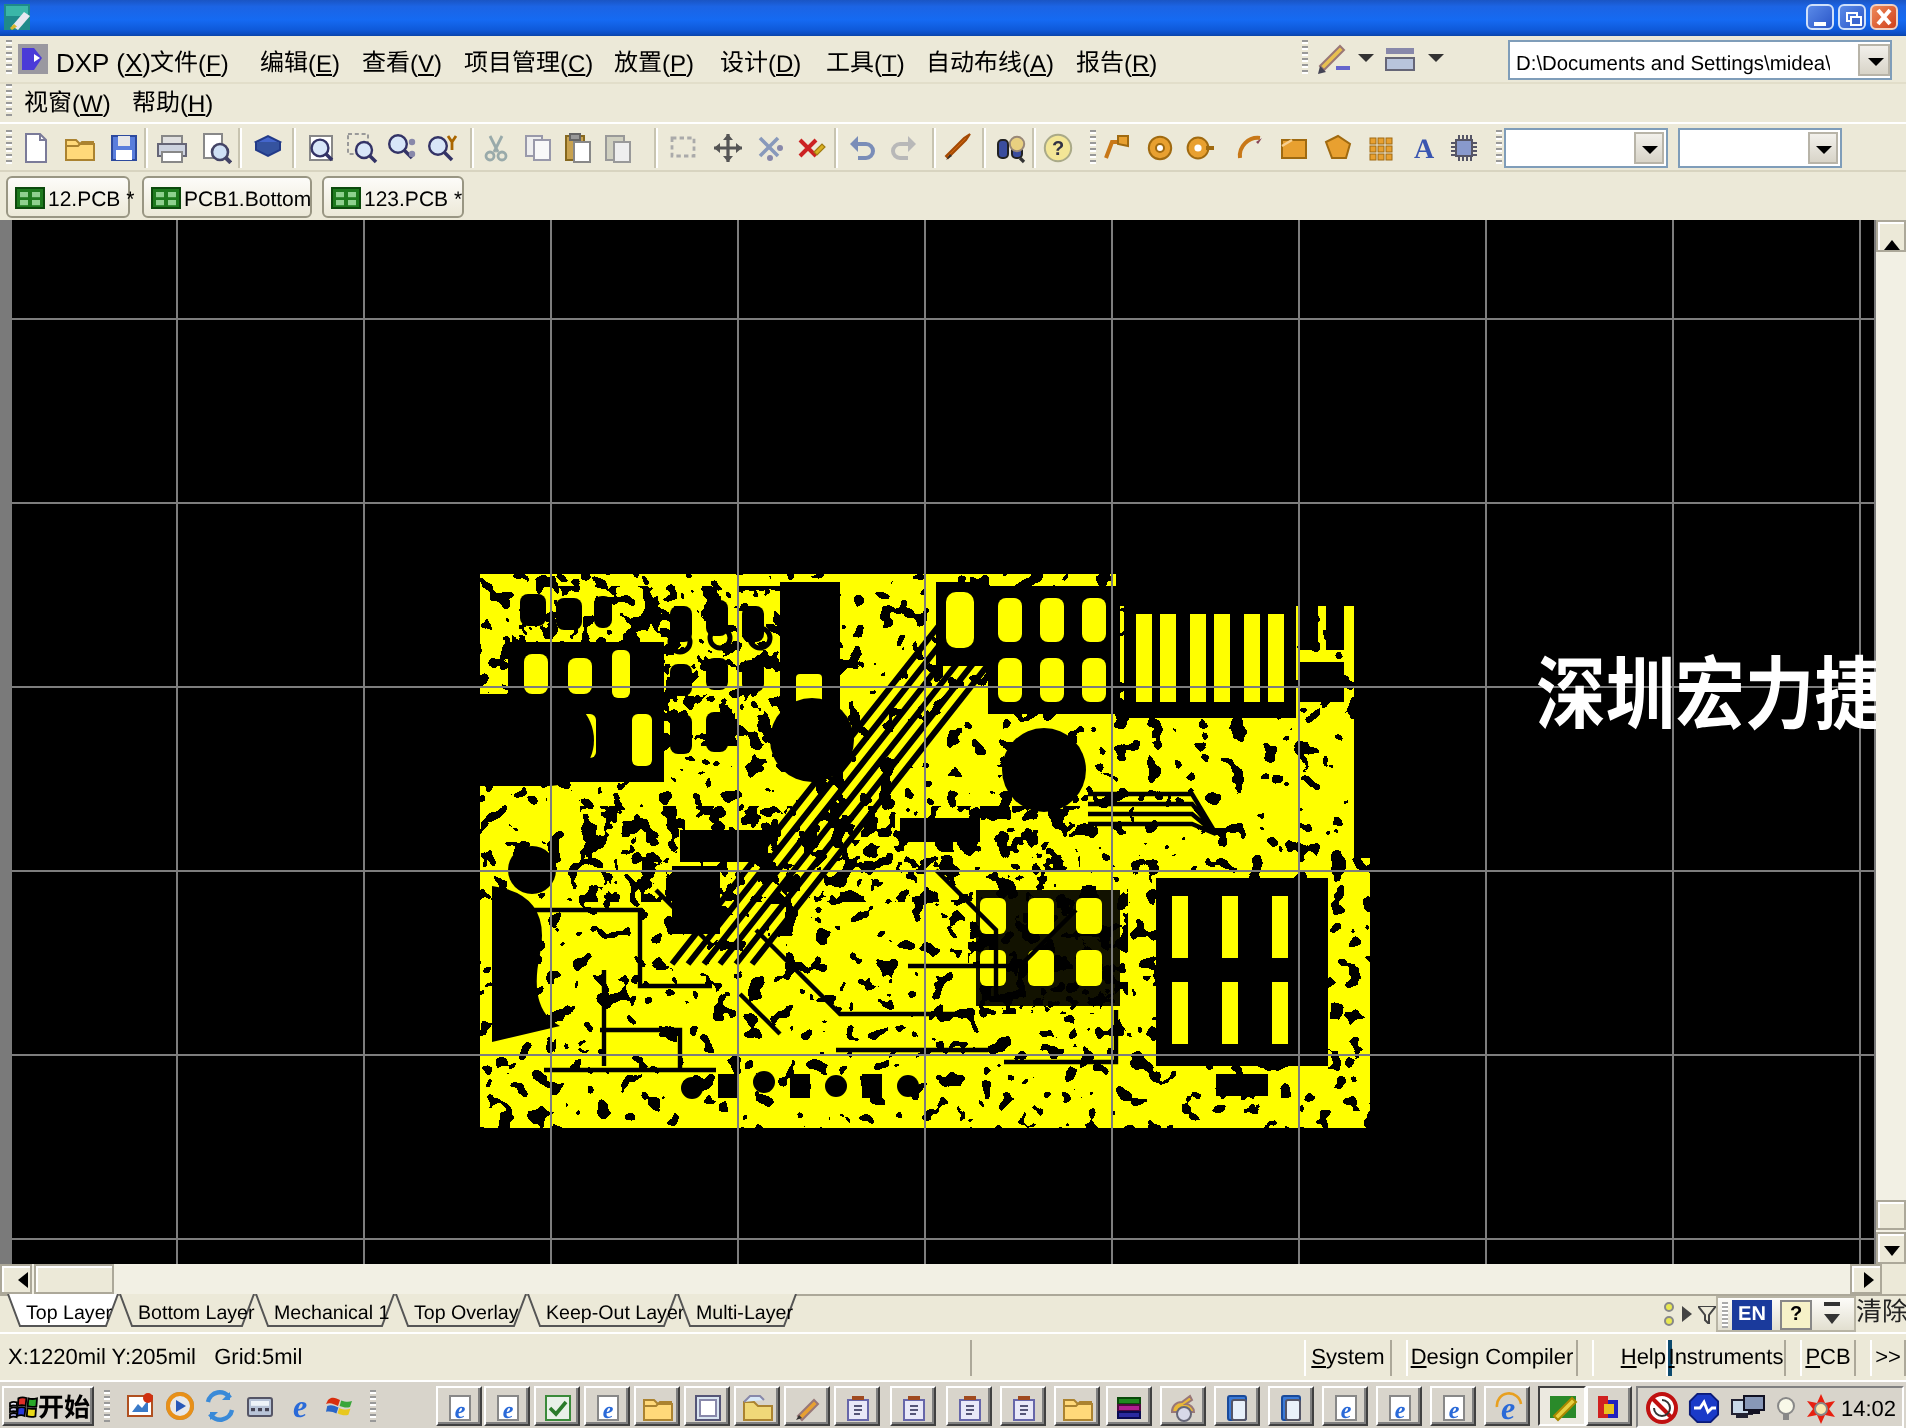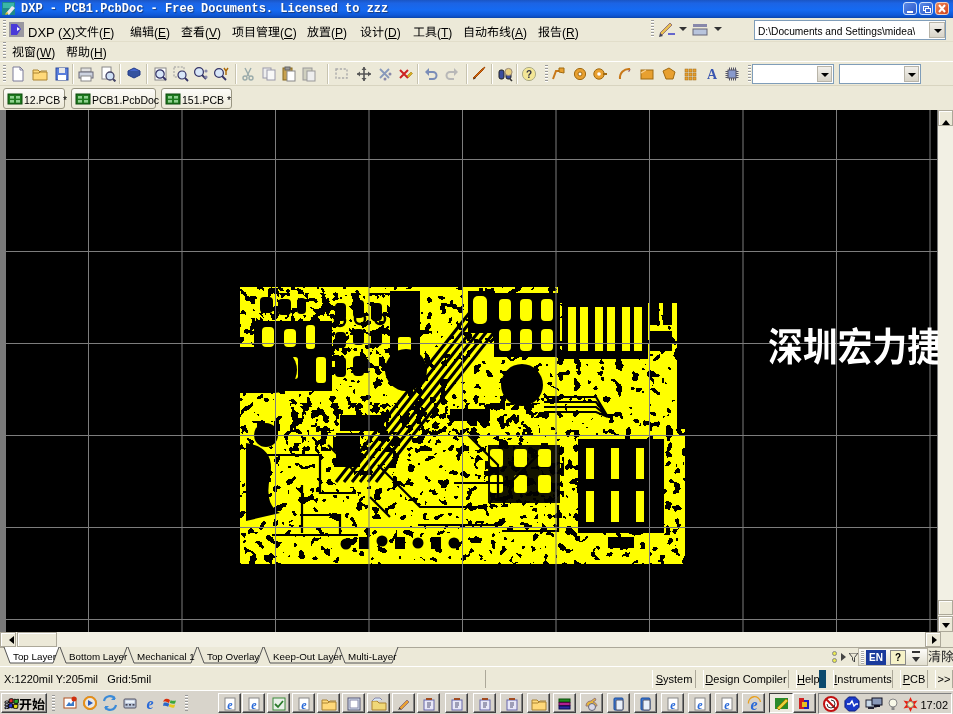--- a/index.html
+++ b/index.html
@@ -6,21 +6,20 @@
 .ico{position:absolute;width:16px;height:16px}
 </style></head><body>
 <div class="abs" style="left:0;top:0;width:953px;height:714px;background:#ece9d8">
     <div class="abs" style="left:0;top:0;width:953px;height:18px;background:linear-gradient(180deg,#1a55c4 0%,#1c64e4 18%,#156af2 55%,#0f5ada 82%,#0c4ec4 93%,#0a44a8 100%)">
 <svg width="15" height="15" style="position:absolute;left:2px;top:1px">
         <rect x="0" y="1" width="13" height="13" fill="#1f8a8a"></rect>
         <rect x="1" y="2" width="11" height="5" fill="#3ab6a8"></rect>
         <path d="M4 12l6-7 3 2-6 7z" fill="#e8e8f0"></path>
         <path d="M3 13l2-2 1.5 1.2L4 14z" fill="#d8b830"></path>
       </svg>
-<span style="position:absolute;left:21px;top:2px;font:bold 12px 'Liberation Mono',monospace;color:#fff;text-shadow:1px 1px 1px #1a3a7a">DXP - PCB1.PcbDoc - Free Documents. Licensed to zzz</span>
 <div class="abs" style="left:903px;top:2px;width:14px;height:13px;background:linear-gradient(135deg,#5a8ae8,#2a56c8);border:1px solid #cfe0fa;border-radius:3px">
         <div class="abs" style="left:3px;top:8px;width:6px;height:2px;background:#fff"></div>
       </div>
 <div class="abs" style="left:919px;top:2px;width:14px;height:13px;background:linear-gradient(135deg,#5a8ae8,#2a56c8);border:1px solid #cfe0fa;border-radius:3px">
         <div class="abs" style="left:3px;top:3px;width:6px;height:5px;border:1px solid #fff"></div>
         <div class="abs" style="left:5px;top:5px;width:6px;height:5px;border:1px solid #fff;background:#3a66d0"></div>
       </div>
 <div class="abs" style="left:935px;top:2px;width:14px;height:13px;background:linear-gradient(135deg,#ee8a5a,#d0401a);border:1px solid #f0d0c0;border-radius:3px">
         <svg width="12" height="11" style="position:absolute;left:0;top:0">
           <path d="M3 2l6 7M9 2l-6 7" stroke="#fff" stroke-width="2"></path>
@@ -296,31 +295,31 @@
 <span style="position:absolute;left:20px;top:5px;font-size:10.5px;white-space:nowrap">12.PCB *</span>
       </div>
       <div class="abs" style="left:71px;top:2px;width:85px;height:21px;background:linear-gradient(180deg,#fdfcf9,#ece9d8);border:1px solid #999683;border-radius:3px">
 <div class="ico" style="left:3px;top:2px"><svg width="16" height="16" viewBox="0 0 16 16" style="">
             <rect x="1" y="3" width="14" height="10" fill="#1e7a1e" stroke="#0c4a0c"></rect>
             <rect x="3" y="5" width="4" height="2.6" fill="#8fd08f"></rect>
             <rect x="9" y="5" width="4" height="2.6" fill="#8fd08f"></rect>
             <rect x="3" y="9" width="4" height="2.6" fill="#8fd08f"></rect>
             <rect x="9" y="9" width="4" height="2.6" fill="#8fd08f"></rect>
           </svg></div>
-<span style="position:absolute;left:20px;top:5px;font-size:10.5px;white-space:nowrap">PCB1.PcbDoc</span>
+<span style="position:absolute;left:20px;top:5px;font-size:10.5px;white-space:nowrap">PCB1.Bottom</span>
       </div>
       <div class="abs" style="left:161px;top:2px;width:71px;height:21px;background:linear-gradient(180deg,#fdfcf9,#ece9d8);border:1px solid #999683;border-radius:3px">
 <div class="ico" style="left:3px;top:2px"><svg width="16" height="16" viewBox="0 0 16 16" style="">
             <rect x="1" y="3" width="14" height="10" fill="#1e7a1e" stroke="#0c4a0c"></rect>
             <rect x="3" y="5" width="4" height="2.6" fill="#8fd08f"></rect>
             <rect x="9" y="5" width="4" height="2.6" fill="#8fd08f"></rect>
             <rect x="3" y="9" width="4" height="2.6" fill="#8fd08f"></rect>
             <rect x="9" y="9" width="4" height="2.6" fill="#8fd08f"></rect>
           </svg></div>
-<span style="position:absolute;left:20px;top:5px;font-size:10.5px;white-space:nowrap">151.PCB *</span>
+<span style="position:absolute;left:20px;top:5px;font-size:10.5px;white-space:nowrap">123.PCB *</span>
       </div>
     </div>
     <div class="abs" style="left:0;top:110px;width:953px;height:522px;background:#7a7a7a">
       <div class="abs" style="left:6px;top:0;width:931px;height:522px;background:#000"></div>
     </div>
     <svg width="445" height="277" viewBox="0 0 445 277" style="position:absolute;left:240px;top:287px">
       <rect width="445" height="277" fill="#ffff00"></rect>
 <defs>
 <filter id="n1" x="0" y="0" width="100%" height="100%">
  <feTurbulence type="fractalNoise" baseFrequency="0.12" numOctaves="2" seed="11"></feTurbulence>
@@ -512,21 +511,21 @@
     </div>
     <div class="abs" style="left:928px;top:649px"><svg width="26" height="15" viewBox="0 0 26 15" style="display:inline-block;vertical-align:-2px;" fill="#222">
         <path transform="translate(0.0,11.2) scale(0.0130,-0.0130)" d="M82 772C137 742 207 695 241 662L287 721C252 752 181 796 126 823ZM35 506C93 475 166 427 201 394L246 453C209 486 135 531 78 559ZM66 -21 134 -66C182 28 240 154 282 261L222 305C175 190 111 57 66 -21ZM431 212H793V134H431ZM431 268V342H793V268ZM575 840V762H319V704H575V640H343V585H575V516H281V458H950V516H649V585H888V640H649V704H913V762H649V840ZM361 400V-79H431V77H793V5C793 -7 788 -11 774 -12C760 -13 712 -13 662 -11C671 -29 680 -57 684 -76C755 -76 800 -76 828 -64C856 -53 864 -33 864 4V400Z"></path>
         <path transform="translate(13.0,11.2) scale(0.0130,-0.0130)" d="M474 221C440 149 389 74 336 22C353 12 382 -8 394 -19C445 36 502 122 541 202ZM764 200C817 136 879 47 907 -10L967 25C938 81 877 166 820 229ZM78 800V-77H145V732H274C250 665 219 576 189 505C266 426 285 358 285 303C285 271 279 244 262 233C254 226 243 224 229 223C213 222 191 222 167 225C178 205 184 177 185 158C209 157 236 157 257 159C278 162 297 168 311 179C340 199 352 241 352 296C351 358 333 430 256 513C292 592 331 691 362 774L314 803L303 800ZM371 345V276H634V7C634 -6 630 -11 614 -11C600 -12 551 -12 495 -10C507 -30 517 -59 521 -79C593 -79 639 -78 668 -66C697 -55 706 -34 706 7V276H954V345H706V467H860V533H465V467H634V345ZM661 847C595 727 470 611 344 546C362 532 383 509 394 492C493 549 590 634 664 730C749 624 835 557 924 501C935 522 957 546 975 561C882 611 789 678 702 784L725 822Z"></path>
       </svg></div>
     <div class="abs" style="left:0;top:666px;width:953px;height:24px;background:#ece9d8;border-top:1px solid #fff">
 <span style="position:absolute;left:4px;top:6px;font-size:11px">X:1220mil Y:205mil&nbsp;&nbsp;&nbsp;Grid:5mil</span>
 <div class="abs" style="left:485px;top:3px;width:1px;height:18px;background:#aca899"></div>
       <div class="abs" style="left:652px;top:3px;width:44px;height:18px;border-left:1px solid #fff;border-right:1px solid #aca899;text-align:center;font-size:11px;padding-top:3px"><u>S</u>ystem</div>
       <div class="abs" style="left:703px;top:3px;width:86px;height:18px;border-left:1px solid #fff;border-right:1px solid #aca899;text-align:center;font-size:11px;padding-top:3px"><u>D</u>esign Compiler</div>
-      <div class="abs" style="left:796px;top:3px;width:30px;height:18px;border-left:1px solid #fff;border-right:7px solid #0c4a6e;text-align:left;font-size:11px;padding-top:3px"><u>H</u>elp</div>
+      <div class="abs" style="left:796px;top:3px;width:40px;height:18px;border-left:1px solid #fff;border-right:3px solid #0c4a6e;text-align:right;font-size:11px;padding-top:3px"><u>H</u>elp</div>
       <div class="abs" style="left:833px;top:3px;width:60px;height:18px;border-left:1px solid #fff;border-right:1px solid #aca899;text-align:center;font-size:11px;padding-top:3px"><u>I</u>nstruments</div>
       <div class="abs" style="left:900px;top:3px;width:28px;height:18px;border-left:1px solid #fff;border-right:1px solid #aca899;text-align:center;font-size:11px;padding-top:3px"><u>P</u>CB</div>
       <div class="abs" style="left:935px;top:3px;width:18px;height:18px;border-left:1px solid #fff;border-right:1px solid #aca899;text-align:center;font-size:11px;padding-top:3px">&gt;&gt;</div>
     </div>
     <div class="abs" style="left:0;top:690px;width:953px;height:24px;background:#d8d4cb;border-top:1px solid #fff">
       <div class="abs" style="left:1px;top:2px;width:46px;height:20px;background:#d8d4cb;border:1px solid;border-color:#fff #404040 #404040 #fff;box-shadow:inset -1px -1px 0 #808080">
 <svg width="16" height="16" viewBox="0 0 16 16" style="position:absolute;left:2px;top:2px">
           <g stroke="#000" stroke-width="0.9">
             <path d="M1 5.5 Q2.5 4.5 4.5 5.2 L4.3 7 Q2.5 6.4 1 7.2z" fill="#e8e8f8"></path>
             <path d="M1 8.3 Q2.5 7.3 4.5 8 L4.3 9.8 Q2.5 9.2 1 10z" fill="#c8c8e8"></path>
@@ -739,15 +738,15 @@
           <rect x="9" y="9" width="6" height="2" fill="#112"></rect>
         </svg>
 <svg width="12" height="17" style="position:absolute;left:68px;top:2px">
           <circle cx="6" cy="7" r="4" fill="#f8f8e8" stroke="#888"></circle>
           <rect x="4.5" y="11" width="3" height="3" fill="#888"></rect>
         </svg>
 <svg width="17" height="17" style="position:absolute;left:83px;top:2px">
           <path d="M8.5 1l2 4.5 5-1-3 4 3 4-5-1-2 4.5-2-4.5-5 1 3-4-3-4 5 1z" fill="#e82010"></path>
           <circle cx="8.5" cy="8.5" r="3" fill="#f8e8b0" stroke="#888"></circle>
         </svg>
-<span style="position:absolute;right:3px;top:5px;font-size:11px">17:02</span>
+<span style="position:absolute;right:3px;top:5px;font-size:11px">14:02</span>
 </div>
     </div>
   </div>
 </body></html>

